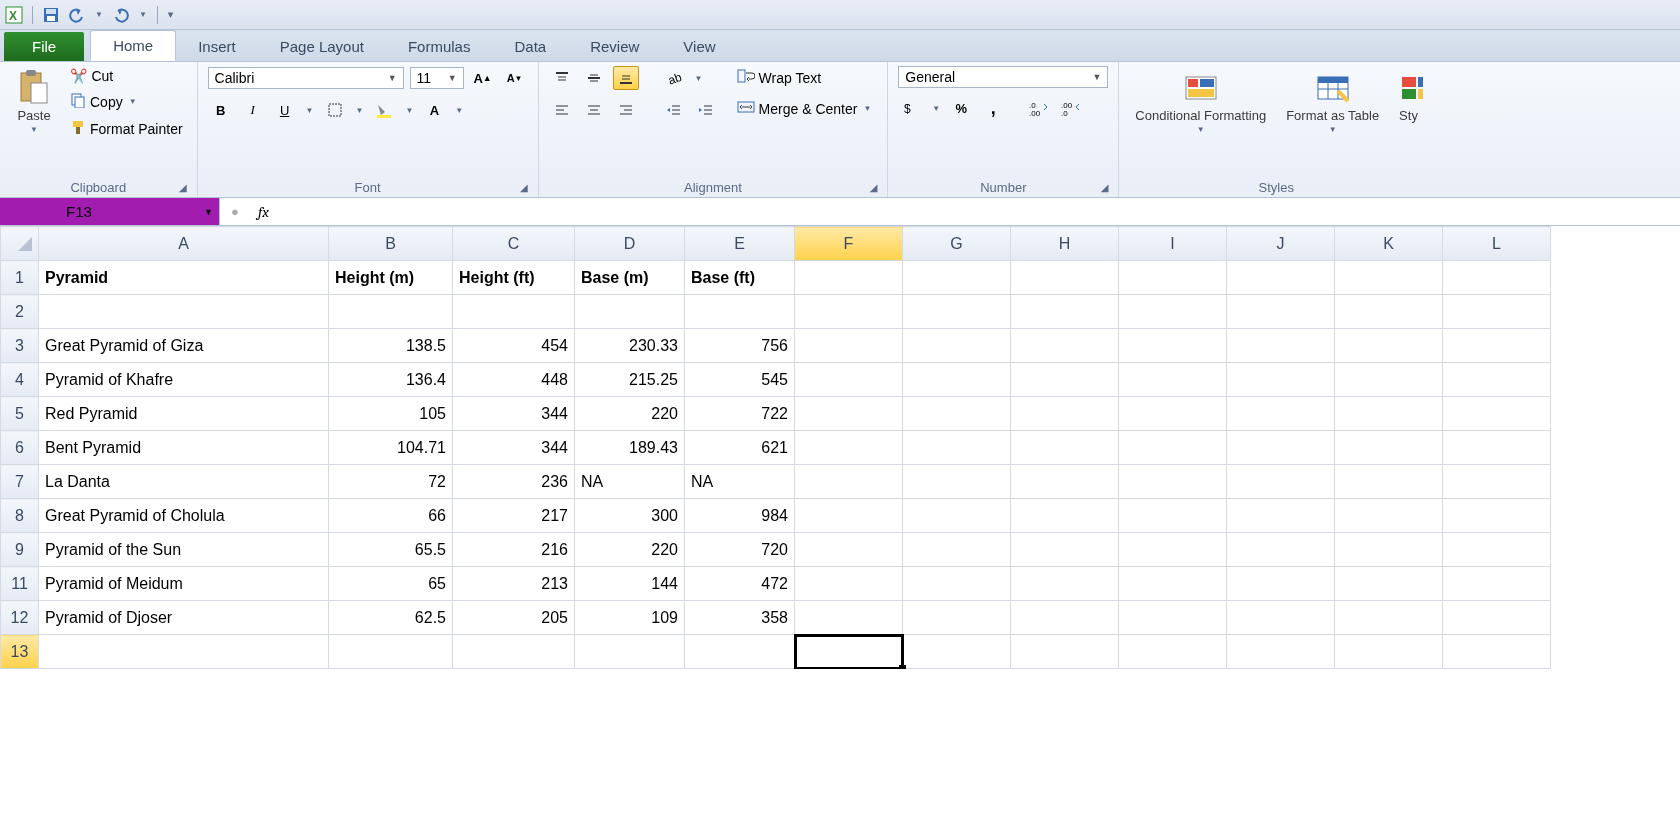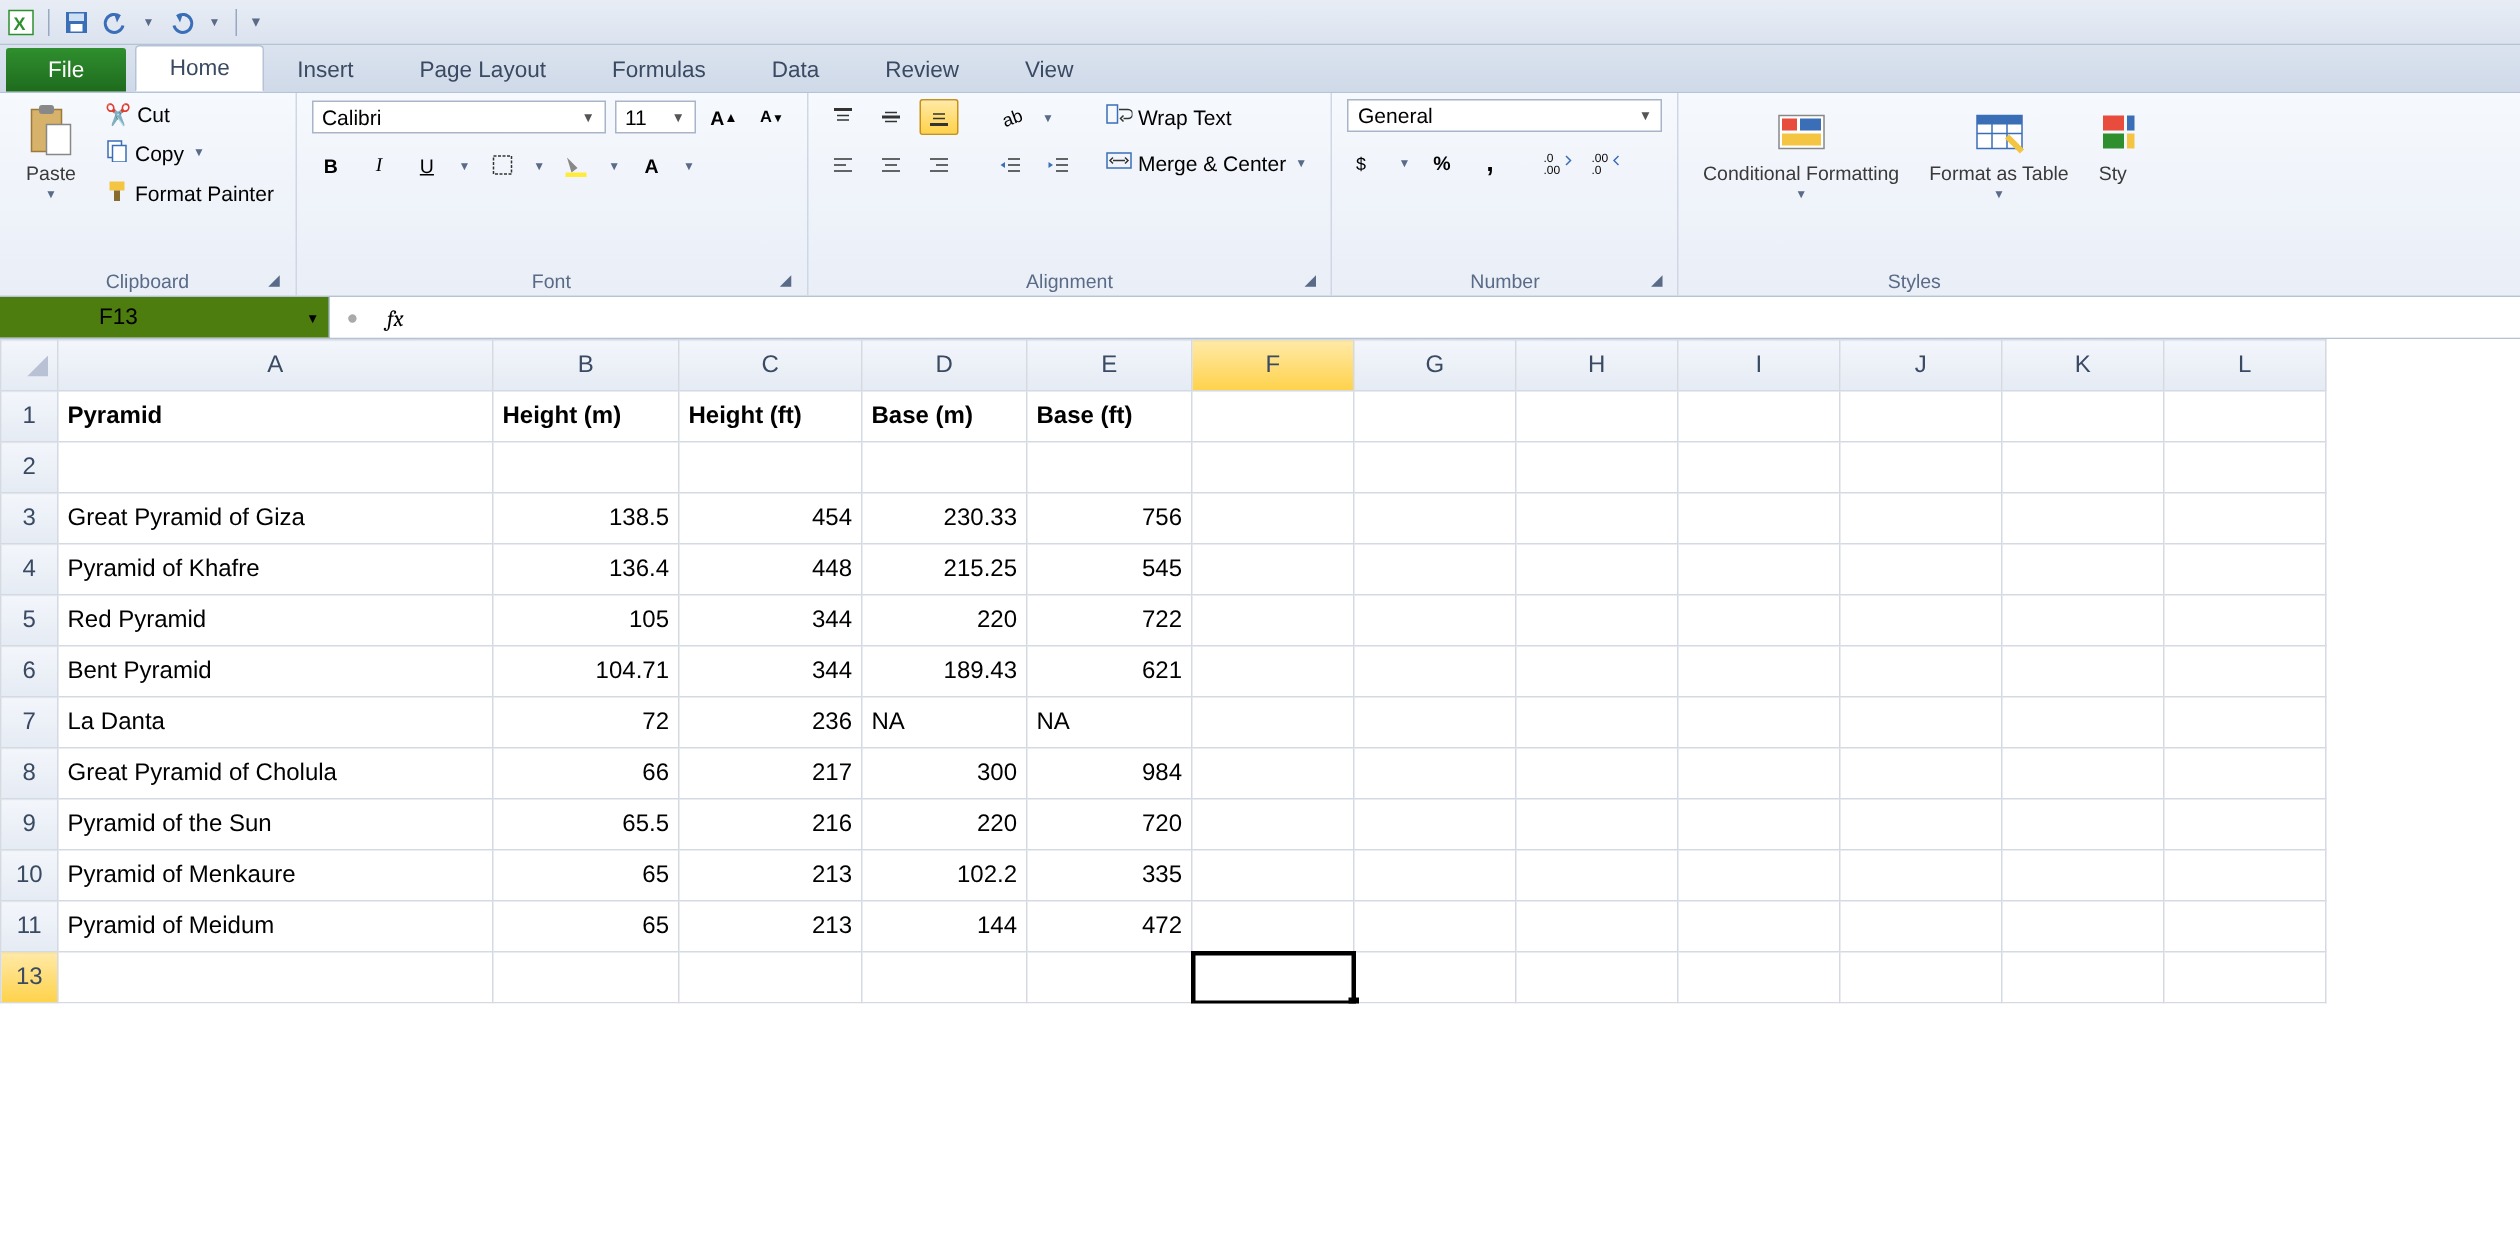--- a/index.html
+++ b/index.html
@@ -30,21 +30,21 @@
 .bigbtn { display:flex; flex-direction:column; align-items:center; gap:2px; padding:4px 6px; cursor:pointer; font-size:13px; color:#3a3a3a;}
 .bigbtn .ic { width:36px; height:36px; display:flex; align-items:center; justify-content:center;}
 .smbtn { display:flex; align-items:center; gap:4px; padding:2px 4px; cursor:pointer; font-size:14px;}
 .ibtn { width:26px; height:24px; display:flex; align-items:center; justify-content:center; border:1px solid transparent; cursor:pointer; border-radius:2px;}
 .ibtn.sel { background: linear-gradient(#ffe9a6,#ffd24a); border:1px solid #c79217;}
 .sel-box { border:1px solid #a8b4c8; background:#fff; font-size:14px; padding:2px 6px; display:flex; align-items:center; justify-content:space-between;}
 .sel-box .ar { font-size:9px; color:#555;}
 
 
 .fbar { height: 28px; border-bottom:1px solid #b5c3d7; display:flex; align-items:stretch; background:#f4f6fa;}
-.namebox { width:220px; border-right:1px solid #b5c3d7; display:flex; align-items:center; justify-content:space-between; padding:0 6px; background:#4d7c0f; font-size:15px;}
+.namebox { width:220px; border-right:1px solid #b5c3d7; display:flex; align-items:center; justify-content:space-between; padding:0 6px; background:#a21caf; font-size:15px;}
 .namebox .ar { font-size:9px;}
 .fx-zone { display:flex; align-items:center; flex:1; background:#fff; }
 .fx-cancel, .fx-enter { width:30px; text-align:center; color:#aaa;}
 .fx-label { font-style:italic; font-family: "Cambria", serif; font-size:15px; padding:0 8px;}
 .fx-input { flex:1; border:none; outline:none; font-size:14px; padding:0 6px;}
 
 
 .grid-wrap { position:relative; }
 table.grid { border-collapse: collapse; table-layout:fixed; }
 .grid th, .grid td { border:1px solid #d4d9e2; font-size:16px; height:34px; padding:0 6px; background:#fff;}
@@ -543,50 +543,50 @@
           <td class="r">720</td>
           <td class=""></td>
           <td class=""></td>
           <td class=""></td>
           <td class=""></td>
           <td class=""></td>
           <td class=""></td>
           <td class=""></td>
         </tr>
         <tr>
-          <td class="rowhdr">10</td>
-          <td class="l">Pyramid of Menkaure</td>
-          <td class="r">65</td>
-          <td class="r">213</td>
-          <td class="r">102.2</td>
-          <td class="r">335</td>
-          <td class=""></td>
-          <td class=""></td>
-          <td class=""></td>
-          <td class=""></td>
-          <td class=""></td>
-          <td class=""></td>
-          <td class=""></td>
-        </tr>
-        <tr>
           <td class="rowhdr">11</td>
           <td class="l">Pyramid of Meidum</td>
           <td class="r">65</td>
           <td class="r">213</td>
           <td class="r">144</td>
           <td class="r">472</td>
           <td class=""></td>
           <td class=""></td>
           <td class=""></td>
           <td class=""></td>
           <td class=""></td>
           <td class=""></td>
           <td class=""></td>
         </tr>
         <tr>
+          <td class="rowhdr">12</td>
+          <td class="l">Pyramid of Djoser</td>
+          <td class="r">62.5</td>
+          <td class="r">205</td>
+          <td class="r">109</td>
+          <td class="r">358</td>
+          <td class=""></td>
+          <td class=""></td>
+          <td class=""></td>
+          <td class=""></td>
+          <td class=""></td>
+          <td class=""></td>
+          <td class=""></td>
+        </tr>
+        <tr>
           <td class="rowhdr active">13</td>
           <td class=""></td>
           <td class=""></td>
           <td class=""></td>
           <td class=""></td>
           <td class=""></td>
           <td class="sel-cell"></td>
           <td class=""></td>
           <td class=""></td>
           <td class=""></td>

